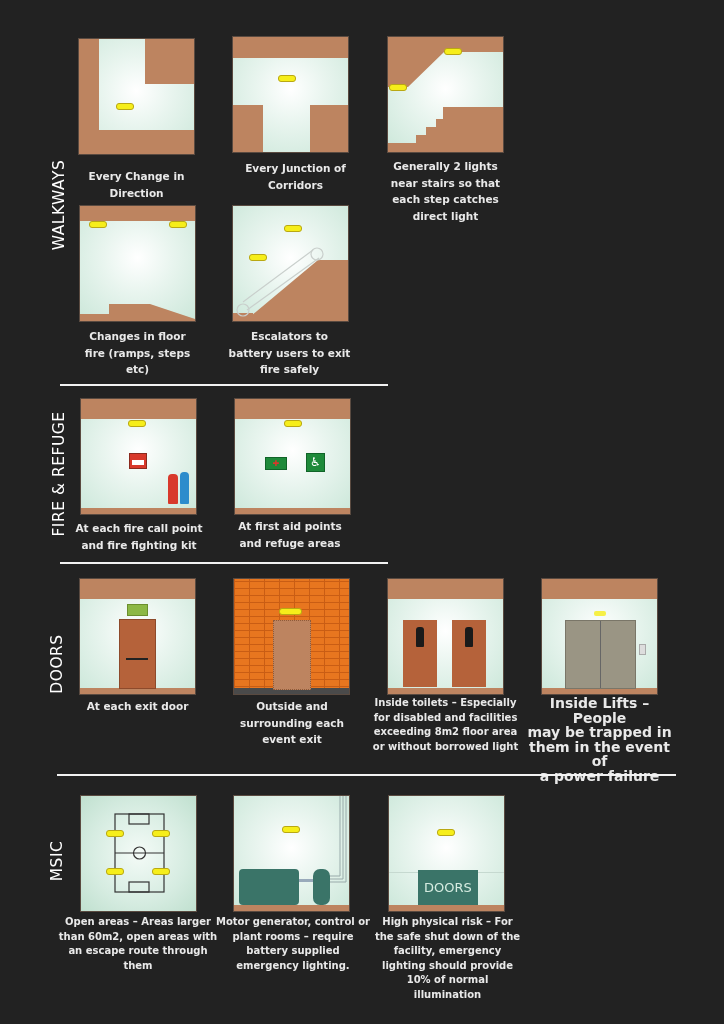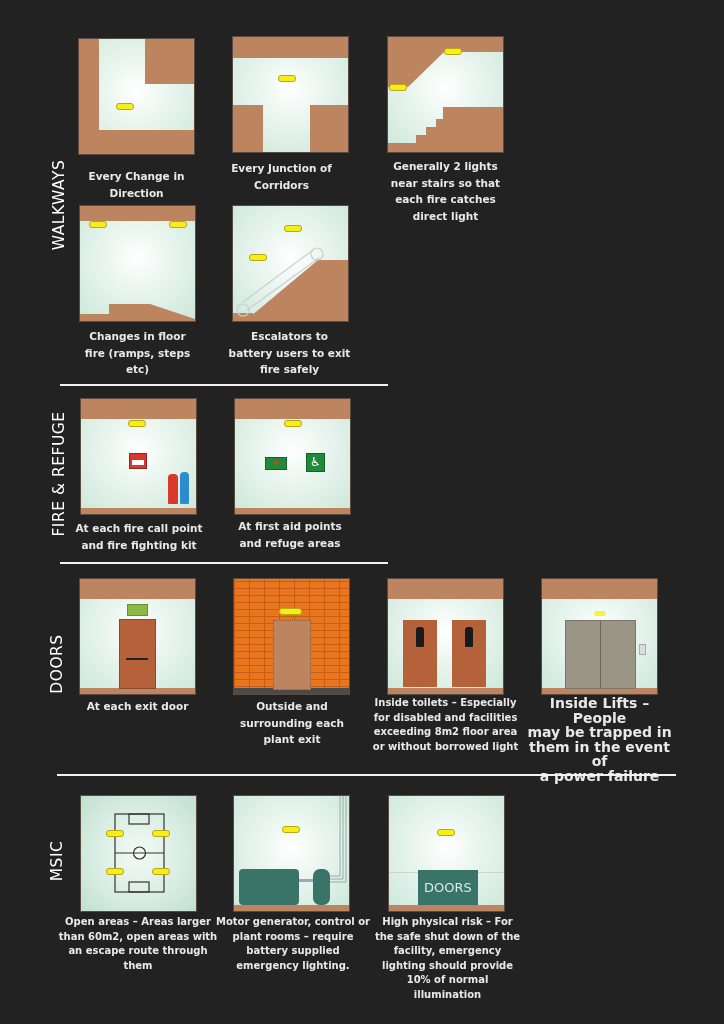--- a/index.html
+++ b/index.html
@@ -29,37 +29,37 @@
   <span>Every Change in</span>
   <span>Direction</span>
 </div>
 
 <div class="tile" style="left:233px;top:37px;">
   <div class="brown" style="left:0;top:0;width:115px;height:21px;"></div>
   <div class="brown" style="left:0;top:68px;width:30px;height:47px;"></div>
   <div class="brown" style="left:77px;top:68px;width:38px;height:47px;"></div>
   <div class="lamp" style="left:45px;top:38px;"></div>
 </div>
-<div class="cap" style="left:214px;top:160px;width:135px;">
+<div class="cap" style="left:228px;top:160px;width:135px;">
   <span>Every Junction of</span>
   <span>Corridors</span>
 </div>
 
 <div class="tile" style="left:388px;top:37px;">
   <svg width="115" height="115" style="position:absolute;left:0;top:0;">
     <polygon points="0,0 115,0 115,15 56,15 20,50 0,50" fill="#bd8460"></polygon>
     <polygon points="115,70 55,70 55,82 48,82 48,90 38,90 38,98 28,98 28,106 0,106 0,115 115,115" fill="#bd8460"></polygon>
   </svg>
   <div class="lamp" style="left:56px;top:11px;"></div>
   <div class="lamp" style="left:1px;top:47px;"></div>
 </div>
 <div class="cap" style="left:378px;top:158px;width:135px;">
   <span>Generally 2 lights</span>
   <span>near stairs so that</span>
-  <span>each fire catches</span>
+  <span>each step catches</span>
   <span>direct light</span>
 </div>
 
 <div class="tile" style="left:80px;top:206px;">
   <svg width="115" height="115" style="position:absolute;left:0;top:0;">
     <rect x="0" y="0" width="115" height="15" fill="#bd8460"></rect>
     <polygon points="0,108 29,108 29,98 70,98 115,113 115,115 0,115" fill="#bd8460"></polygon>
   </svg>
   <div class="lamp" style="left:9px;top:15px;"></div>
   <div class="lamp" style="left:89px;top:15px;"></div>
@@ -138,21 +138,21 @@
 </div>
 
 <div class="tile" style="left:234px;top:579px;background:#e8761f;background-image:repeating-linear-gradient(0deg,#c95d14 0 1px,transparent 1px 7px),repeating-linear-gradient(90deg,#c95d14 0 1px,transparent 1px 15px);">
   <div style="position:absolute;left:0;right:0;bottom:0;height:6px;background:#4a4a4a;"></div>
   <div style="position:absolute;left:39px;top:41px;width:36px;height:68px;background:#bd8460;border:1px dotted #8f5a38;"></div>
   <div class="lamp" style="left:45px;top:29px;width:21px;"></div>
 </div>
 <div class="cap" style="left:222px;top:698px;width:140px;">
   <span>Outside and</span>
   <span>surrounding each</span>
-  <span>plant exit</span>
+  <span>event exit</span>
 </div>
 
 <div class="tile" style="left:388px;top:579px;">
   <div class="ceil"></div>
   <div class="floor" style="height:6px;"></div>
   <div style="position:absolute;left:15px;top:41px;width:34px;height:67px;background:#b5623a;">
     <div style="position:absolute;left:13px;top:7px;width:8px;height:20px;background:#1a1a1a;border-radius:3px 3px 1px 1px;"></div>
   </div>
   <div style="position:absolute;left:64px;top:41px;width:34px;height:67px;background:#b5623a;">
     <div style="position:absolute;left:13px;top:7px;width:8px;height:20px;background:#1a1a1a;border-radius:3px 3px 1px 1px;"></div>

